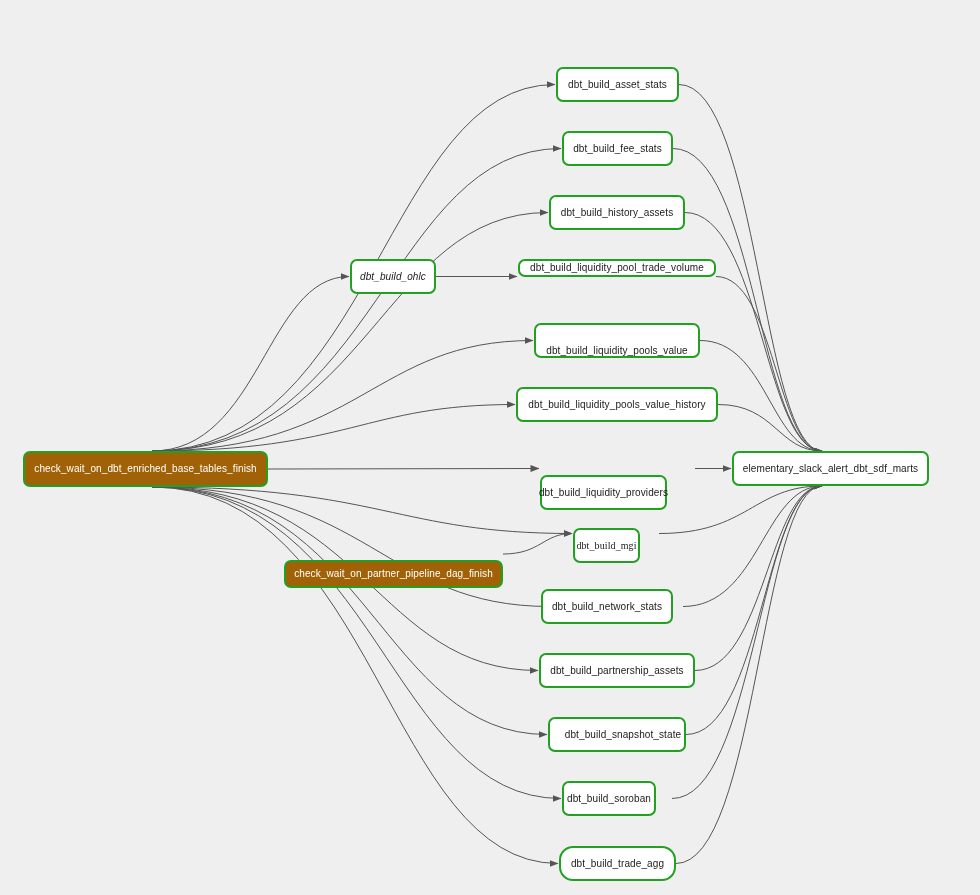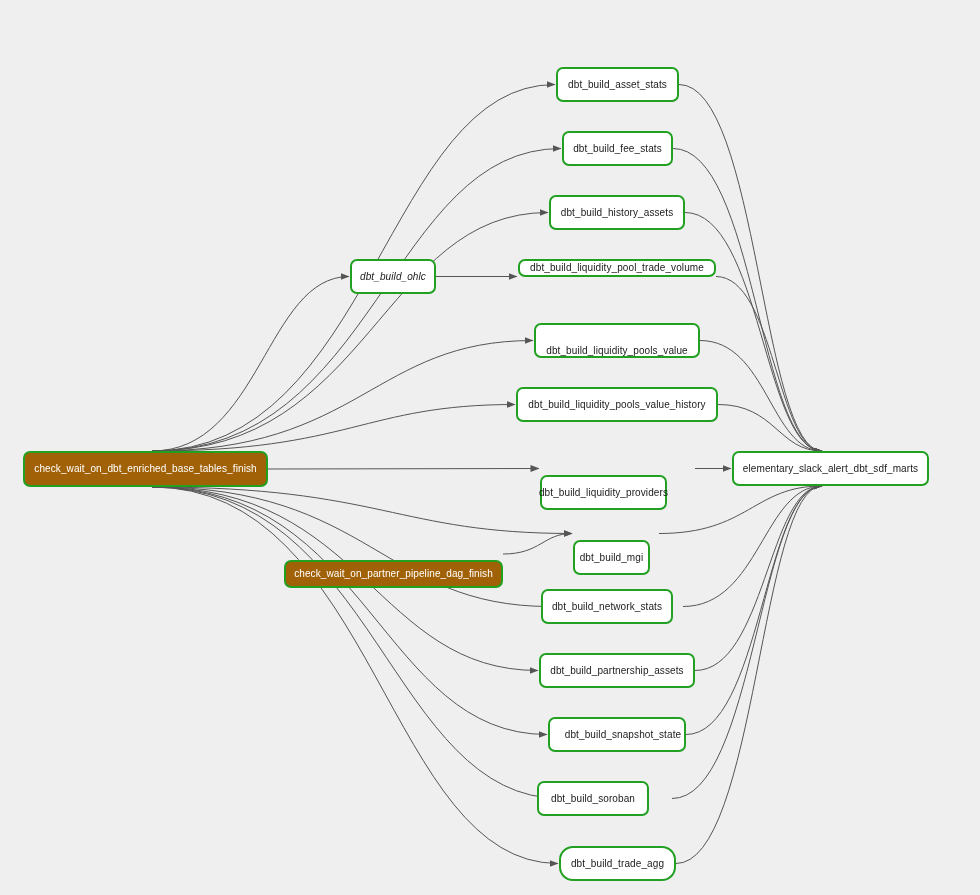--- a/index.html
+++ b/index.html
@@ -121,32 +121,32 @@
       </div>
       <div class="dag-node" style="left: 516px; top: 387px; width: 202px; height: 35px;">
         <span class="node-label">dbt_build_liquidity_pools_value_history</span>
       </div>
       <div class="dag-node" style="left: 540px; top: 451px; width: 127px; height: 35px; margin-top: 24px;">
         <span class="node-label">dbt_build_liquidity_providers</span>
       </div>
       <div class="dag-node" style="left: 732px; top: 451px; width: 197px; height: 35px;">
         <span class="node-label">elementary_slack_alert_dbt_sdf_marts</span>
       </div>
-      <div class="dag-node" style="left: 573px; top: 540px; width: 77px; height: 35px;">
+      <div class="dag-node" style="left: 573px; top: 528px; width: 67px; height: 35px; font-family: Liberation Serif, serif;">
         <span class="node-label">dbt_build_mgi</span>
       </div>
       <div class="dag-node" style="left: 541px; top: 589px; width: 132px; height: 35px;">
         <span class="node-label">dbt_build_network_stats</span>
       </div>
       <div class="dag-node" style="left: 539px; top: 653px; width: 156px; height: 35px;">
         <span class="node-label">dbt_build_partnership_assets</span>
       </div>
       <div class="dag-node" style="left: 548px; top: 717px; width: 138px; height: 35px; padding-left: 12px;">
         <span class="node-label">dbt_build_snapshot_state</span>
       </div>
-      <div class="dag-node" style="left: 537px; top: 781px; width: 112px; height: 35px;">
+      <div class="dag-node" style="left: 562px; top: 781px; width: 94px; height: 35px;">
         <span class="node-label">dbt_build_soroban</span>
       </div>
       <div class="dag-node" style="left: 559px; top: 846px; width: 117px; height: 35px; border-radius: 14px;">
         <span class="node-label">dbt_build_trade_agg</span>
       </div>
     </div>
 </div>
 
 </body></html>

